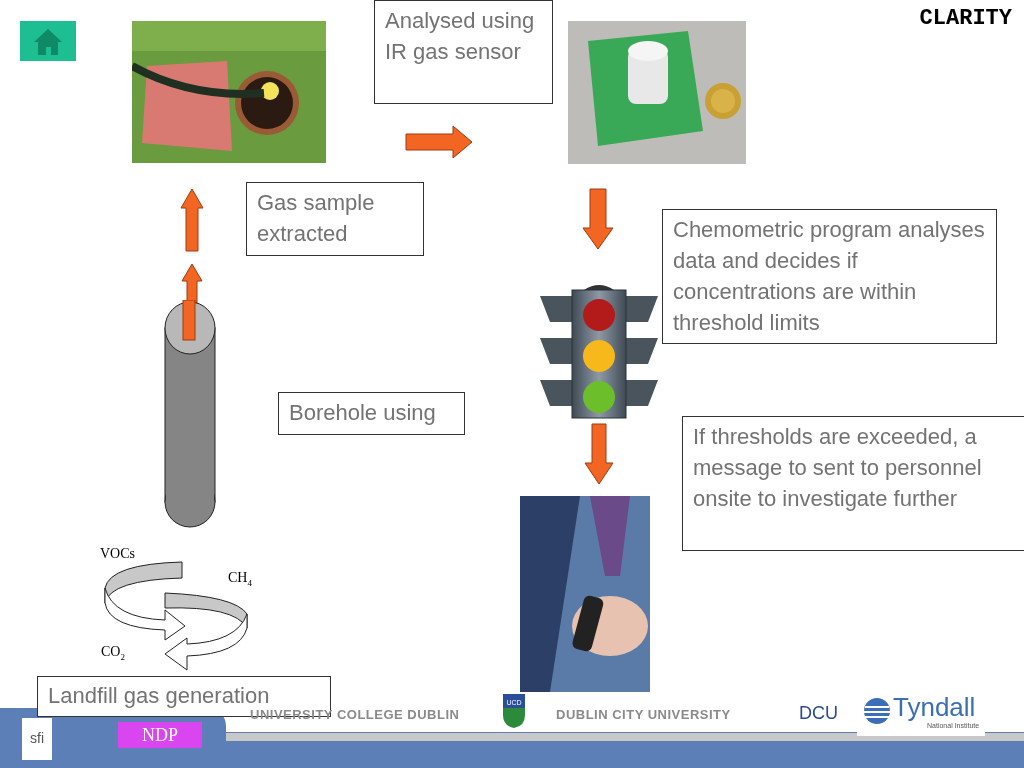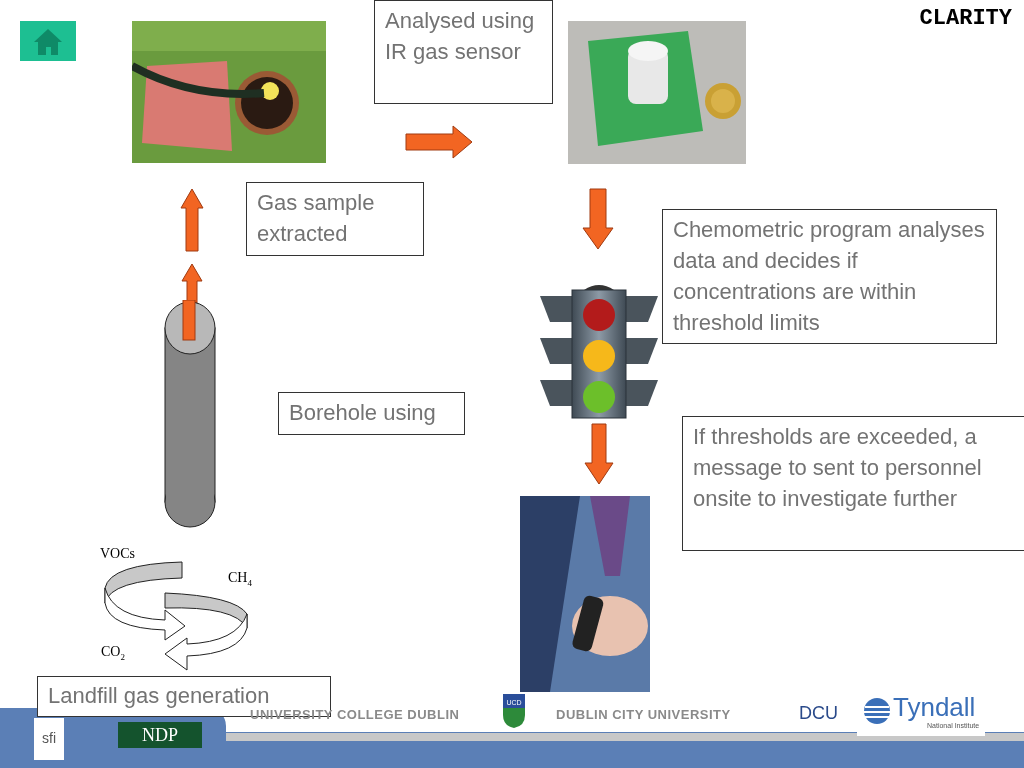--- a/index.html
+++ b/index.html
@@ -129,25 +129,25 @@
 <div class="abs chem" style="left:80px;top:546px;">VOCs</div>
 <div class="abs chem" style="left:208px;top:570px;"><span>CH</span><sub>4</sub></div>
 <div class="abs chem" style="left:81px;top:644px;"><span>CO</span><sub>2</sub></div>
 
 <div class="abs footer-tab"></div>
 <div class="abs footer-band"></div>
 <div class="abs footer-line"></div>
 
 <div class="box" style="left:37px;top:676px;width:294px;height:41px;line-height:30px;padding-top:4px;">Landfill gas generation</div>
 
-<div class="abs" style="left:22px;top:718px;width:30px;height:42px;background:#fff;text-align:center;font-size:14px;color:#555;line-height:40px;margin-left:12px;">
+<div class="abs" style="left:22px;top:718px;width:30px;height:42px;background:#fff;text-align:center;font-size:14px;color:#555;line-height:40px;">
   <span>sfi</span>
 </div>
 
-<div class="abs" style="left:118px;top:722px;width:84px;height:26px;background:#14532d;color:#fff;font-family:'Liberation Serif',serif;font-size:18px;text-align:center;line-height:26px;">
+<div class="abs" style="left:118px;top:722px;width:84px;height:26px;background:#d946ef;color:#fff;font-family:'Liberation Serif',serif;font-size:18px;text-align:center;line-height:26px;">
   <span>NDP</span>
 </div>
 
 <div class="logo-text" style="left:250px;top:707px;">UNIVERSITY COLLEGE DUBLIN</div>
 <svg class="abs" style="left:502px;top:693px;" width="24" height="36" viewBox="0 0 24 36">
   <path d="M1,1 L23,1 L23,22 Q23,33 12,35 Q1,33 1,22 Z" fill="#2d8a3a"></path>
   <rect x="1" y="1" width="22" height="14" fill="#2a4e9a"></rect>
   <text x="12" y="12" font-size="7" fill="#fff" text-anchor="middle" font-family="Liberation Sans, sans-serif">UCD</text>
 </svg>
 

